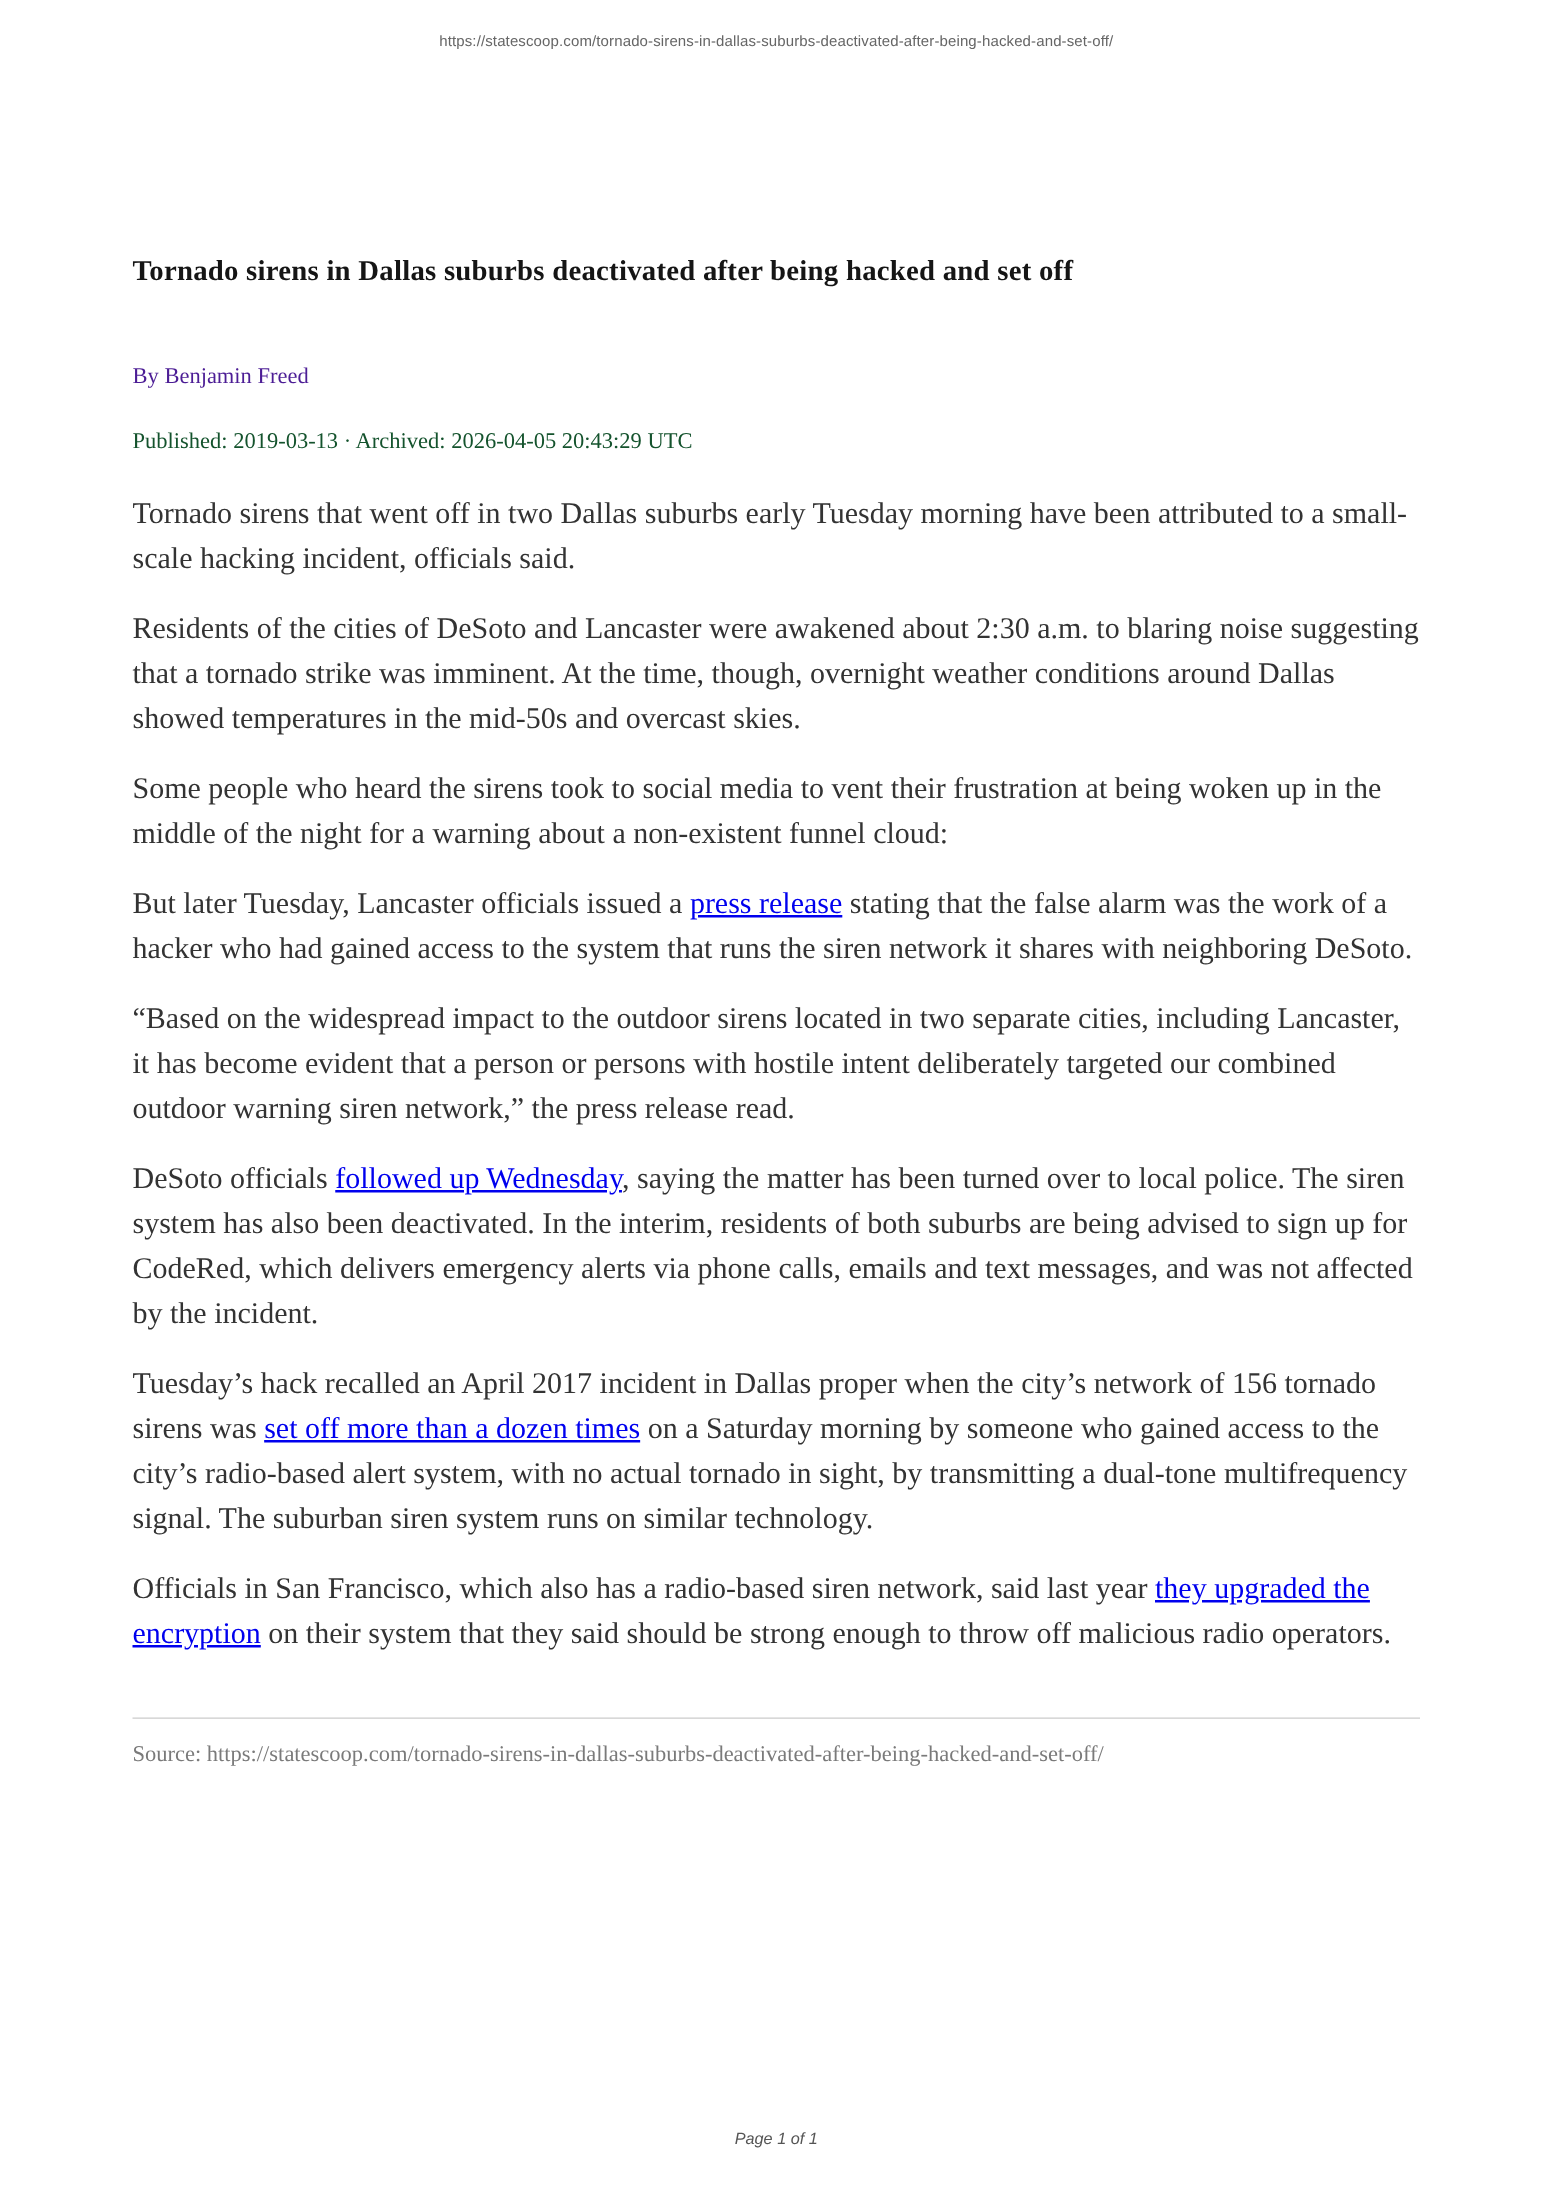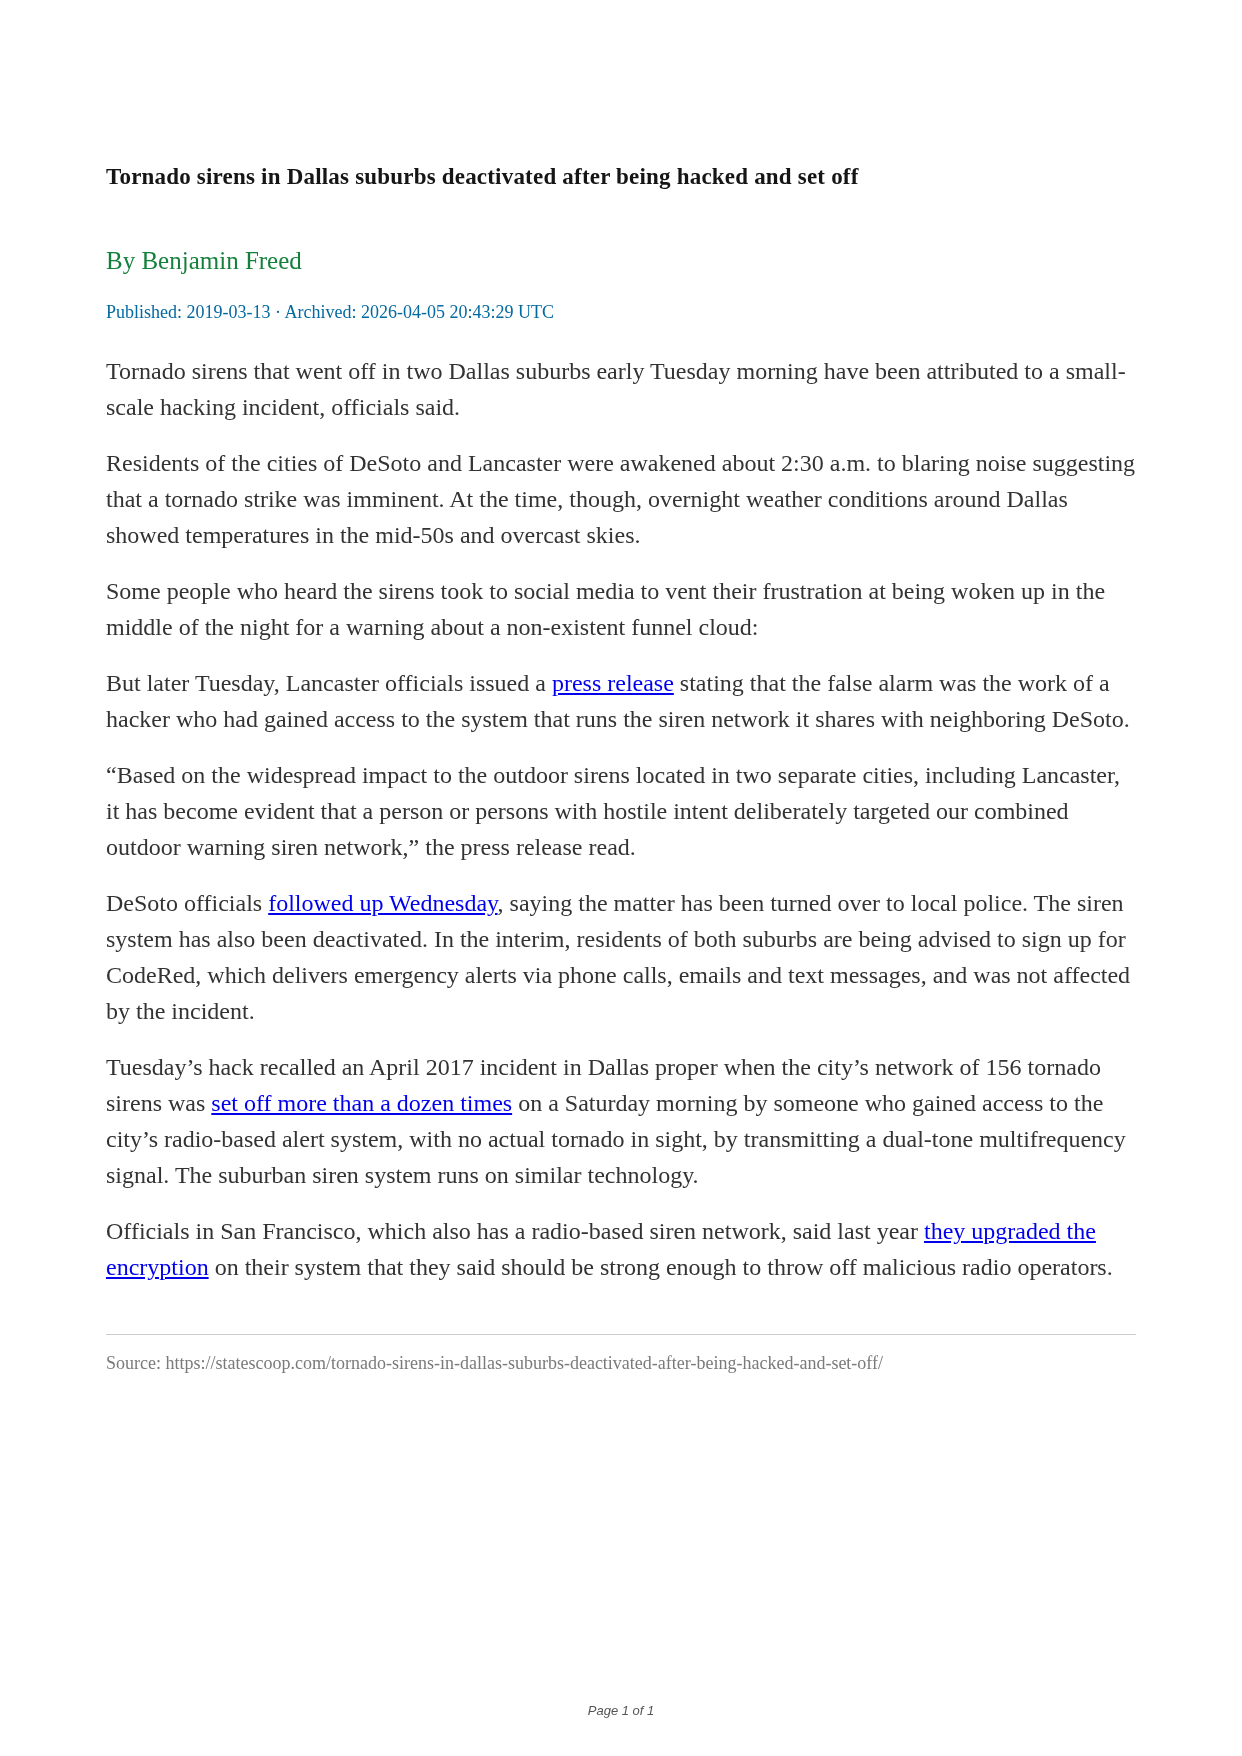--- a/index.html
+++ b/index.html
@@ -29,29 +29,29 @@
   h1.article-title {
     margin: 152px 0 0 0;
     font-size: 23px;
     line-height: 50px;
     font-weight: bold;
     color: #151515;
     letter-spacing: 0.2px;
   }
   .byline {
     margin: 46px 0 0 0;
-    font-size: 25px;
+    font-size: 18px;
     line-height: 25px;
-    color: #15803d;
+    color: #4c1d95;
   }
   .meta-line {
     margin: 28px 0 0 0;
     font-size: 18px;
     line-height: 22px;
-    color: #0369a1;
+    color: #14532d;
   }
   .article-body {
     margin-top: 30px;
   }
   .article-body p {
     margin: 20px 0;
     font-size: 24px;
     line-height: 36px;
     color: #333333;
   }
@@ -83,20 +83,23 @@
     font-size: 13px;
     color: #555555;
     font-style: italic;
   }
 </style>
 </head>
 <body>
 
 <div class="page">
 
+  <div class="page-header">
+    <span>https://statescoop.com/tornado-sirens-in-dallas-suburbs-deactivated-after-being-hacked-and-set-off/</span>
+  </div>
 
   <div class="content">
 
     <h1 class="article-title">Tornado sirens in Dallas suburbs deactivated after being hacked and set off</h1>
 
     <p class="byline">By Benjamin Freed</p>
 
     <p class="meta-line">Published: 2019-03-13 · Archived: 2026-04-05 20:43:29 UTC</p>
 
     <div class="article-body" id="article-body">

